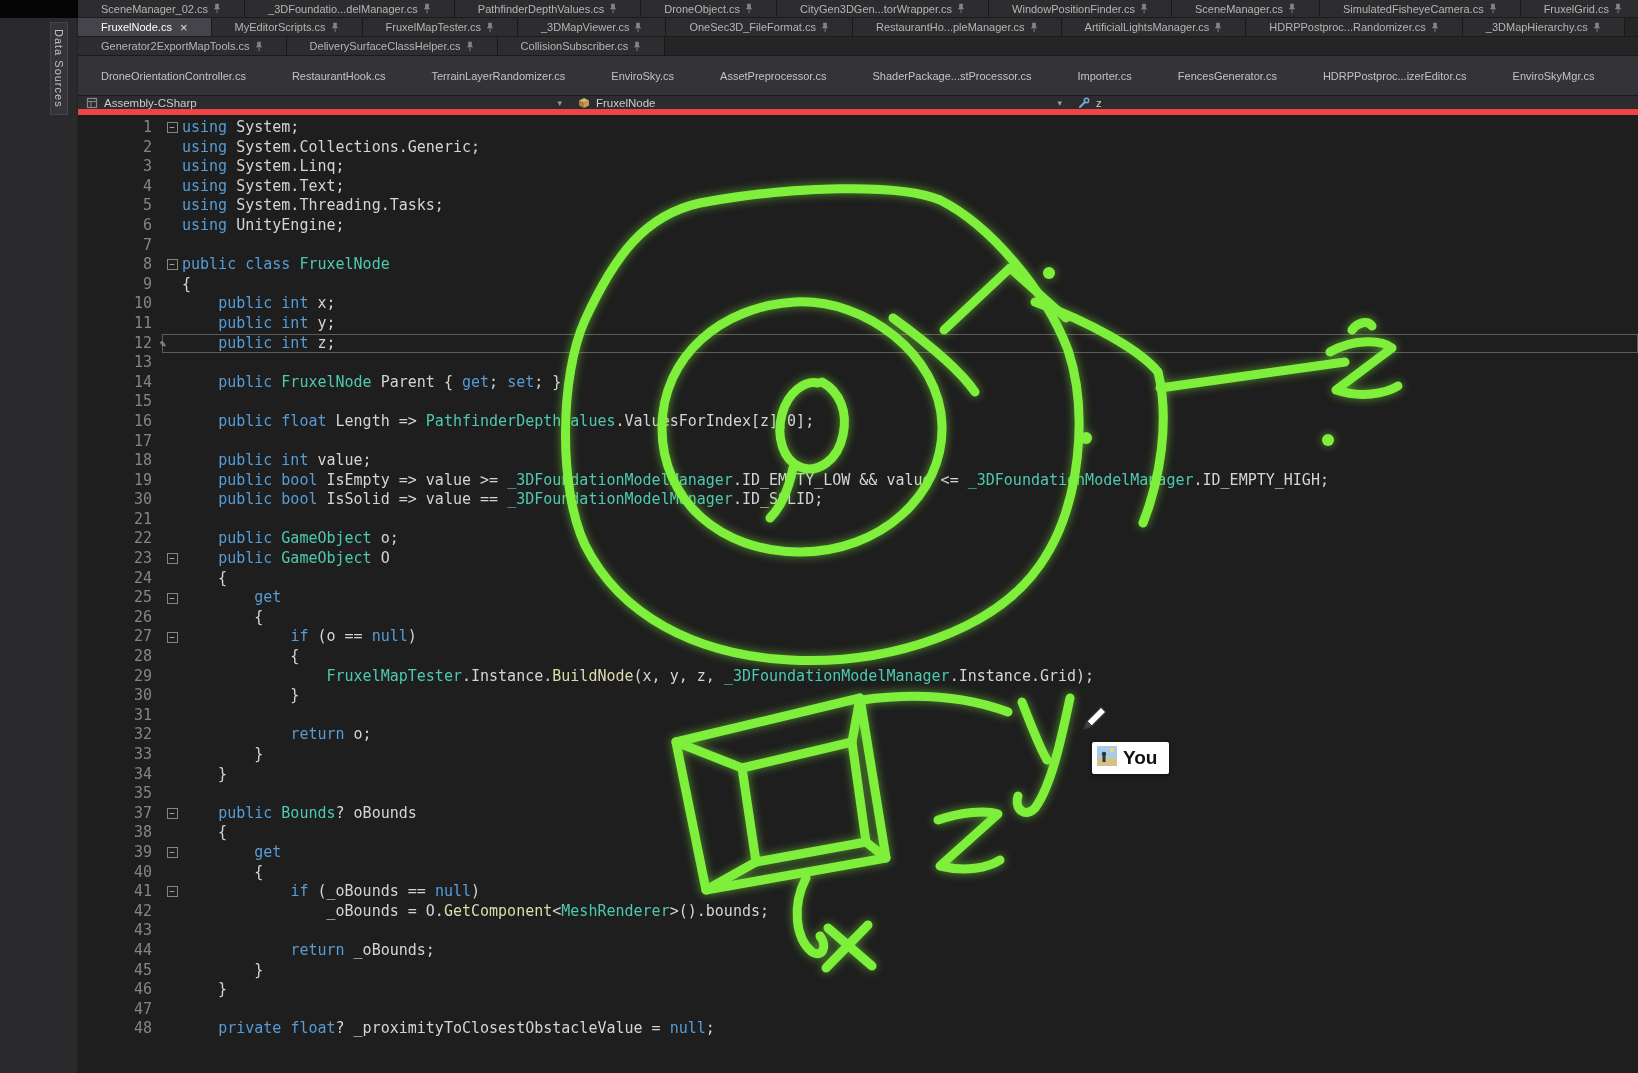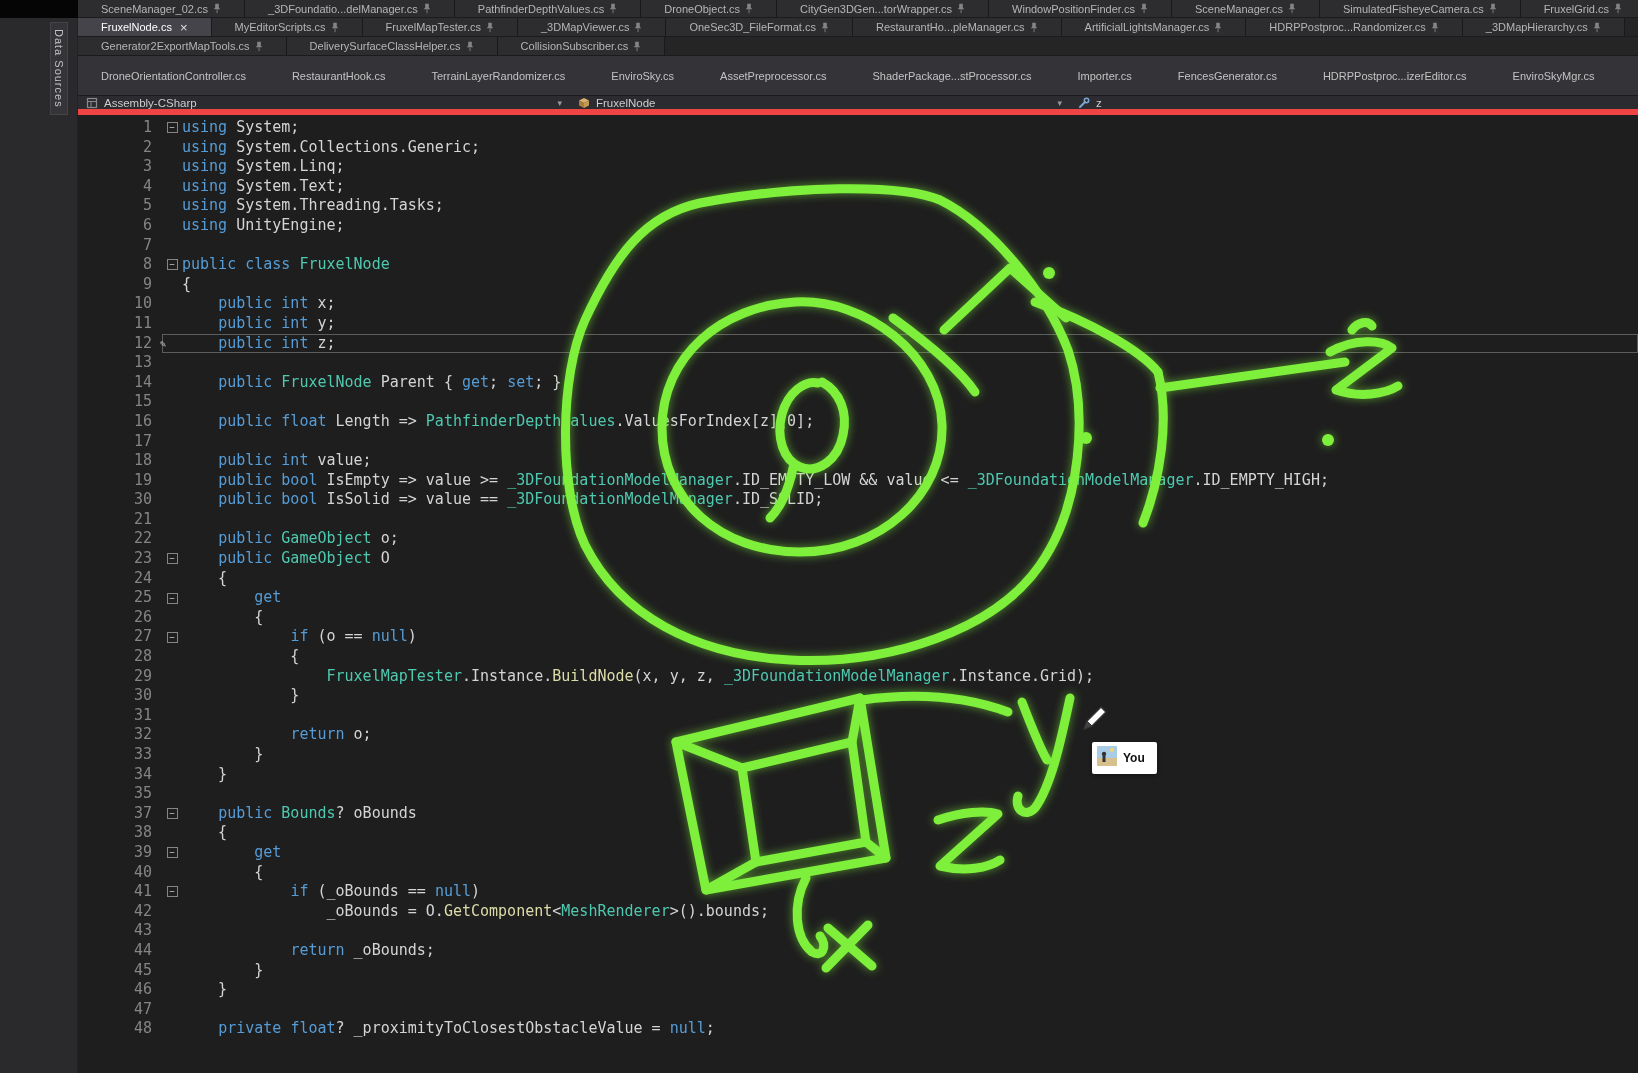--- a/index.html
+++ b/index.html
@@ -92,21 +92,21 @@
     stroke-linecap: round; stroke-linejoin: round;
   }
   .annotation-svg circle { fill: #7ef03c; stroke: none; }
 
   .you-flag {
     position: absolute; left: 1092px; top: 742px; z-index: 6;
     display: flex; align-items: center; gap: 6px;
     background: #ffffff; border-radius: 2px; padding: 4px 12px 4px 5px;
     box-shadow: 0 1px 4px rgba(0,0,0,.45);
   }
-  .you-label { font-size: 12px; font-weight: bold; color: #111; }
+  .you-label { font-size: 19px; font-weight: bold; color: #111; }
   .pencil-cursor { position: absolute; left: 1080px; top: 704px; z-index: 7; }
 </style>
 </head>
 <body>
 
 <div class="left-strip">
   <div class="corner-block"></div>
   <div class="vertical-tab"><span>Data Sources</span></div>
 </div>
 

